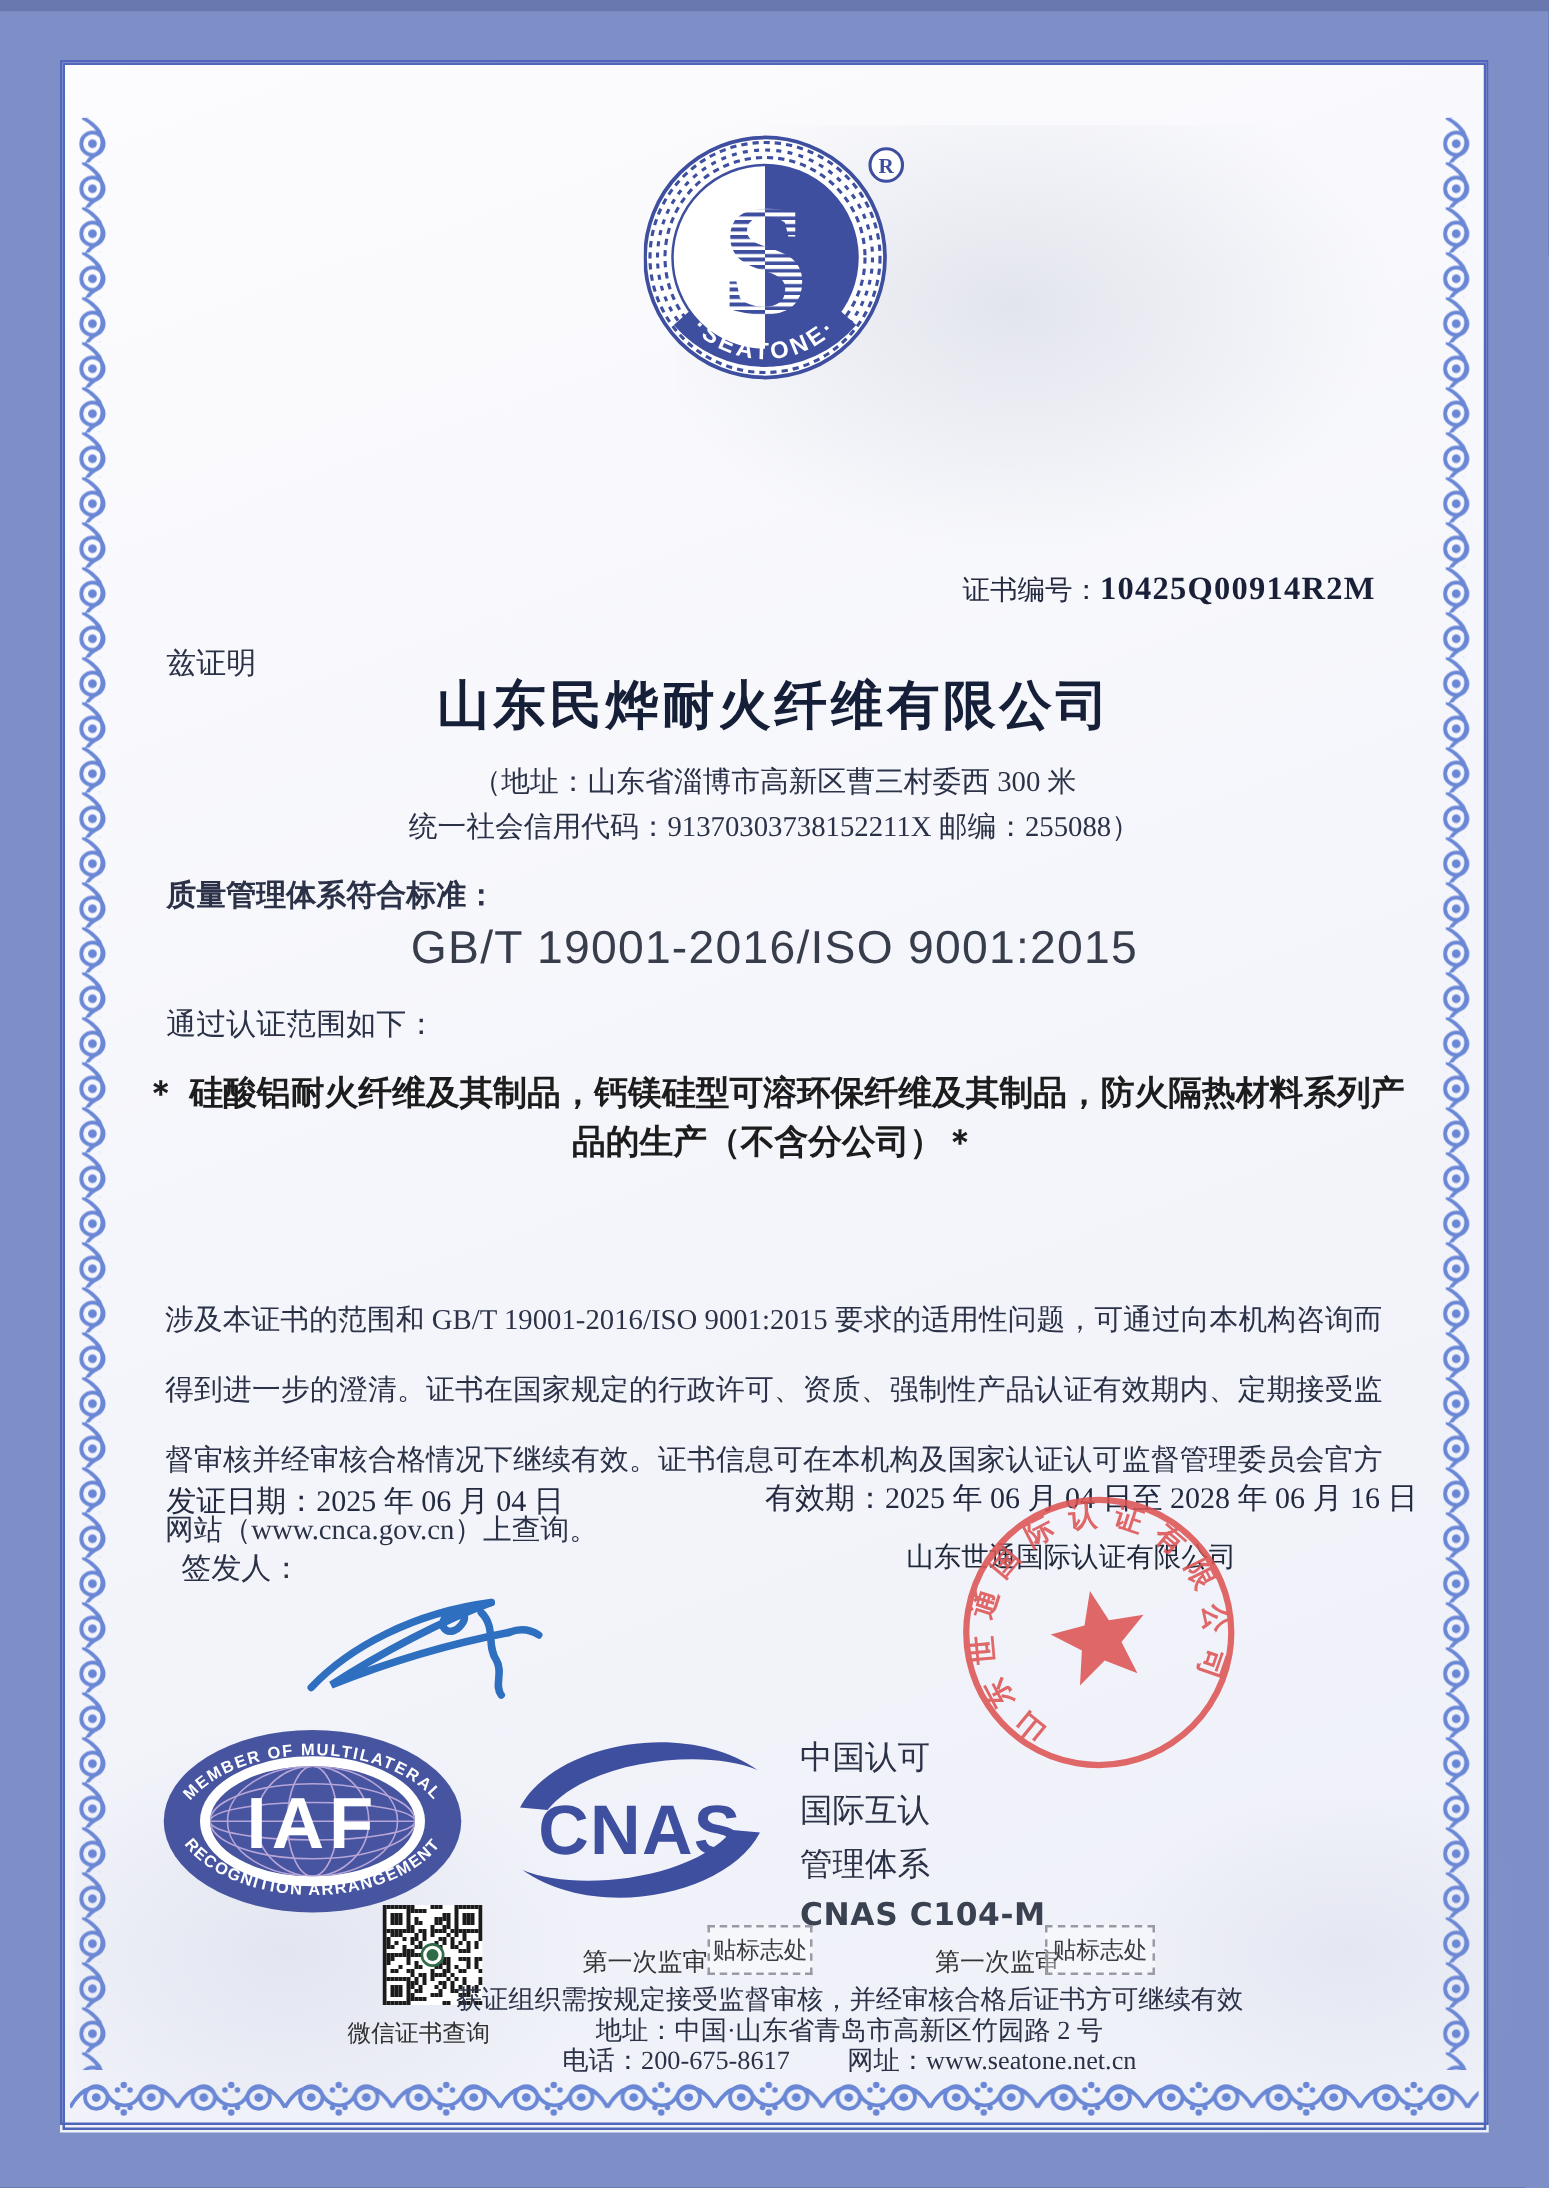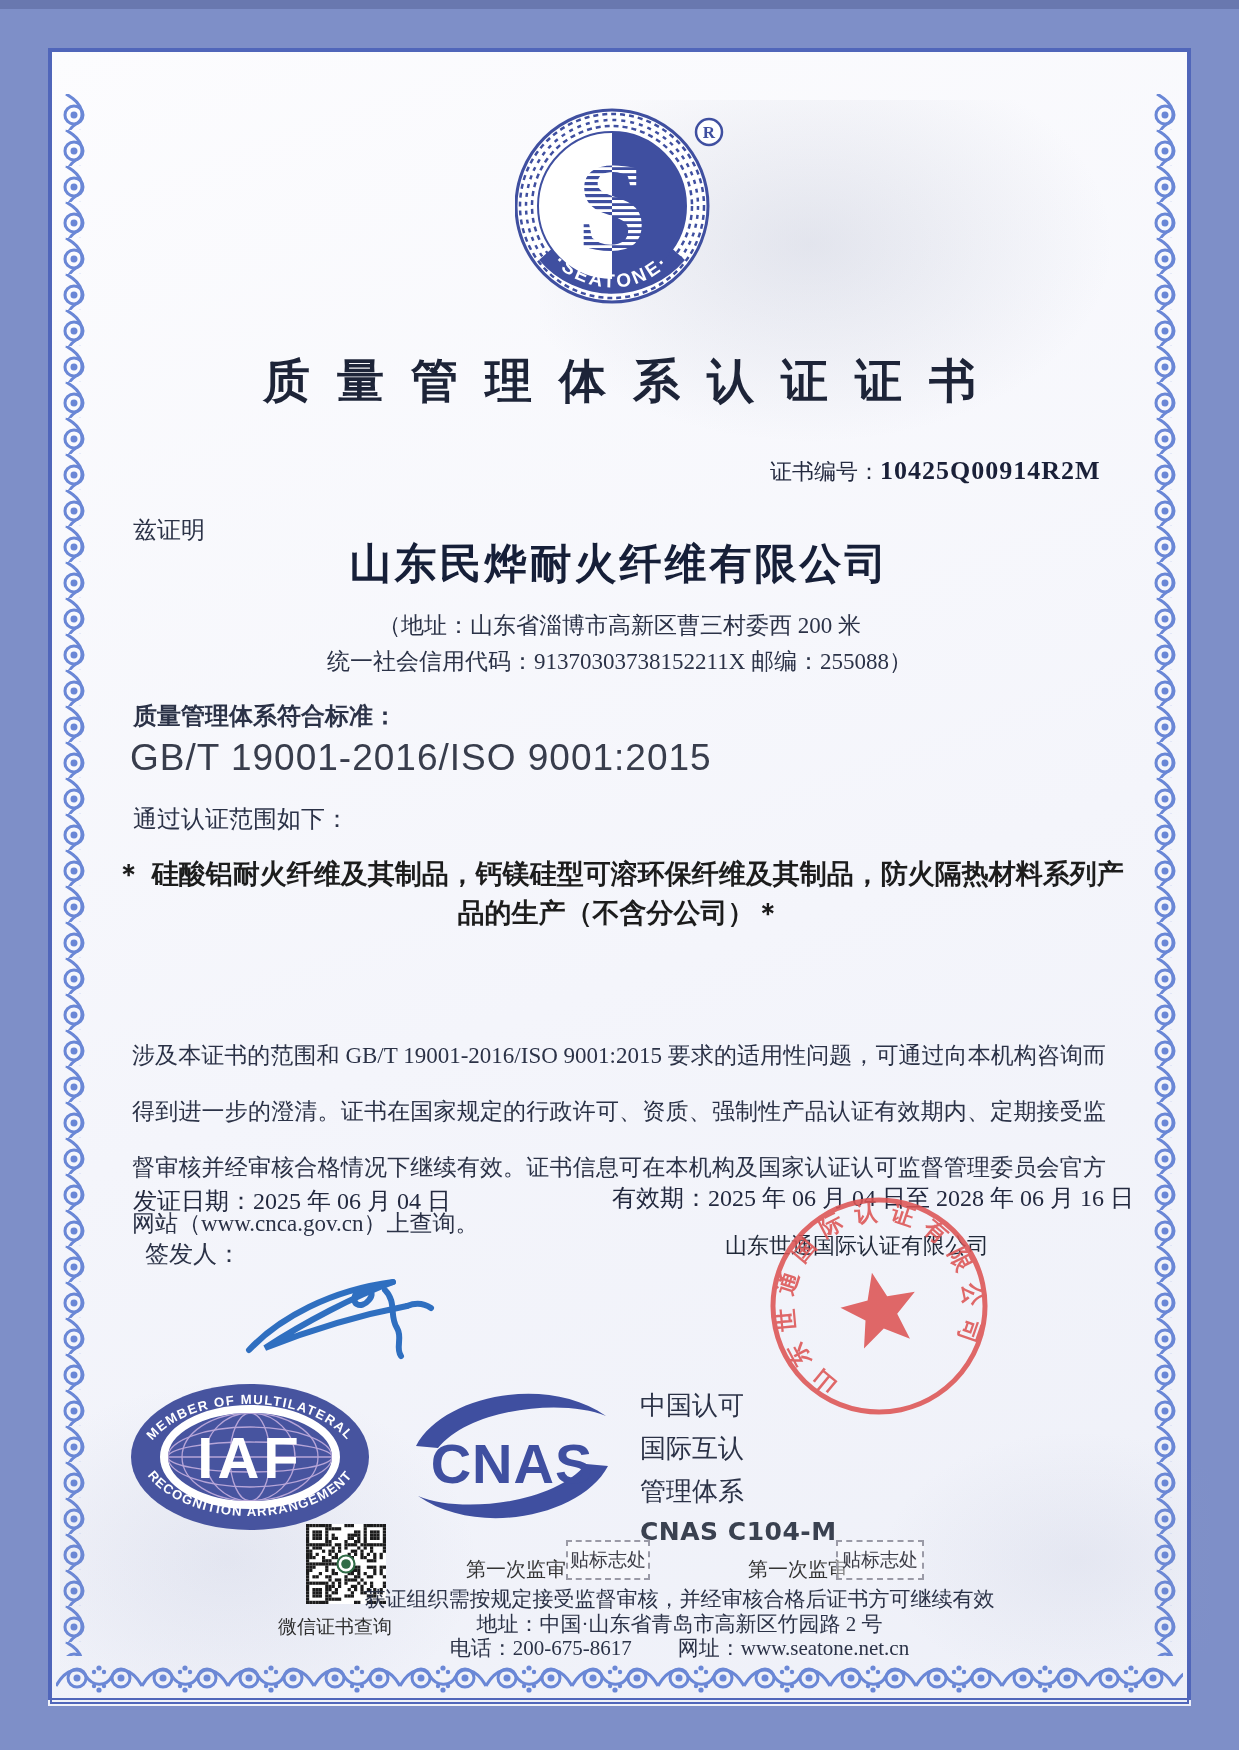--- a/index.html
+++ b/index.html
@@ -24,21 +24,21 @@
   .title{left:110px;right:110px;top:350px;text-align:center;font-size:47px;font-weight:bold;color:#1d2438;letter-spacing:27px;padding-left:27px;}
   .certno{left:770px;top:456px;white-space:nowrap;}
   .certno .lab{font-size:22px;color:#23293f;}
   .certno .val{font-size:26px;font-weight:bold;color:#1a2038;letter-spacing:1px;}
   .certify{left:133px;top:514px;font-size:24px;}
   .company{left:130px;right:130px;top:536px;text-align:center;font-size:42px;font-weight:bold;color:#161f38;letter-spacing:3px;}
   .addr{left:130px;right:130px;text-align:center;font-size:23px;color:#2b3247;}
   .addr1{top:610px;} .addr2{top:646px;}
   .seclabel{left:133px;font-size:24px;}
   .stdlabel{top:700px;font-weight:bold;} .scopelabel{top:803px;}
-  .standard{left:130px;right:130px;top:737px;font-family:"Liberation Sans","DejaVu Sans",sans-serif;
+  .standard{left:130px;right:130px;top:737px;text-align:center;font-family:"Liberation Sans","DejaVu Sans",sans-serif;
             font-size:37px;font-weight:500;color:#383d4c;letter-spacing:1px;}
   .scopeline{left:105px;right:105px;text-align:center;font-family:"DejaVu Sans","Liberation Sans",sans-serif;
              font-size:27px;font-weight:bold;color:#1c1c1c;}
   .scope1{top:856px;} .scope2{top:895px;}
   .notice{left:132px;right:133px;top:1028px;font-size:23px;line-height:56px;text-align:justify;color:#2b3247;}
   .daterow{white-space:nowrap;font-size:24px;color:#23293f;}
   .issuedate{left:133px;top:1185px;}
   .validity{left:612px;top:1182px;}
   .signer{left:145px;top:1238px;font-size:24px;}
   .issuer{left:712px;top:1231px;width:290px;text-align:center;font-size:22px;color:#1f2838;}
@@ -157,29 +157,28 @@
     <path id="brandArc" d="M33,152 A81,81 0 0 0 161,152" fill="none"></path>
     <text font-family="'Liberation Sans',sans-serif" font-size="19" font-weight="bold" fill="#ffffff" letter-spacing="3">
       <textPath href="#brandArc" startOffset="50%" text-anchor="middle">·SEATONE·</textPath>
     </text>
     <g>
       <circle cx="194" cy="28" r="13" fill="#ffffff" stroke="#3f4fa0" stroke-width="2.5"></circle>
       <text x="194" y="34" text-anchor="middle" font-family="'Liberation Serif',serif" font-size="17" font-weight="bold" fill="#3f4fa0">R</text>
     </g>
   </svg>
 
-  <div class="abs title">质量管理体系认证证书</div>
 
   <div class="abs certno">
     <span class="lab">证书编号：</span><span class="val">10425Q00914R2M</span>
   </div>
 
   <div class="abs certify">兹证明</div>
   <div class="abs company">山东民烨耐火纤维有限公司</div>
-  <div class="abs addr addr1">（地址：山东省淄博市高新区曹三村委西 200 米</div>
+  <div class="abs addr addr1">（地址：山东省淄博市高新区曹三村委西 300 米</div>
   <div class="abs addr addr2">统一社会信用代码：91370303738152211X 邮编：255088）</div>
 
   <div class="abs seclabel stdlabel">质量管理体系符合标准：</div>
   <div class="abs standard">GB/T 19001-2016/ISO 9001:2015</div>
   <div class="abs seclabel scopelabel">通过认证范围如下：</div>
   <div class="abs scopeline scope1">＊ 硅酸铝耐火纤维及其制品，钙镁硅型可溶环保纤维及其制品，防火隔热材料系列产</div>
   <div class="abs scopeline scope2">品的生产（不含分公司）＊</div>
 
   <div class="abs notice">涉及本证书的范围和 GB/T 19001-2016/ISO 9001:2015 要求的适用性问题，可通过向本机构咨询而得到进一步的澄清。证书在国家规定的行政许可、资质、强制性产品认证有效期内、定期接受监督审核并经审核合格情况下继续有效。证书信息可在本机构及国家认证认可监督管理委员会官方网站（www.cnca.gov.cn）上查询。</div>
 

